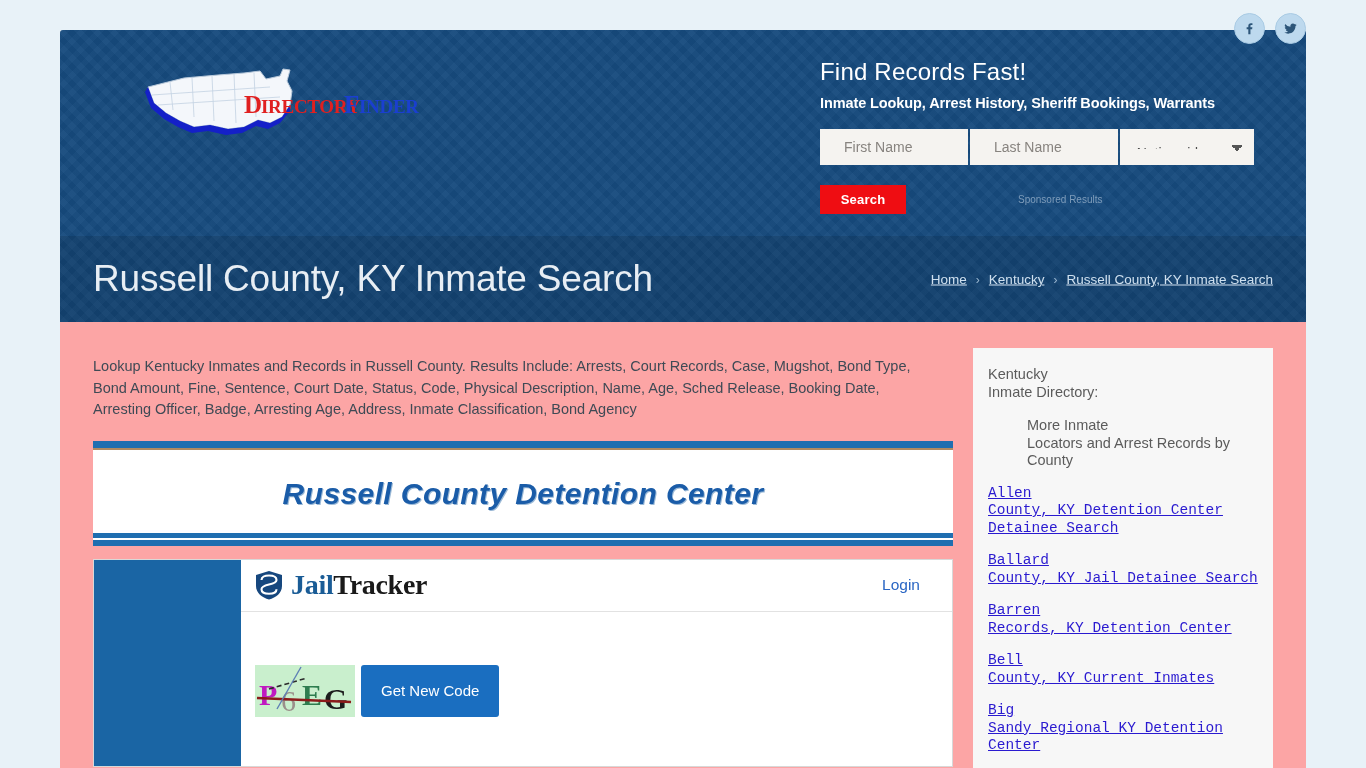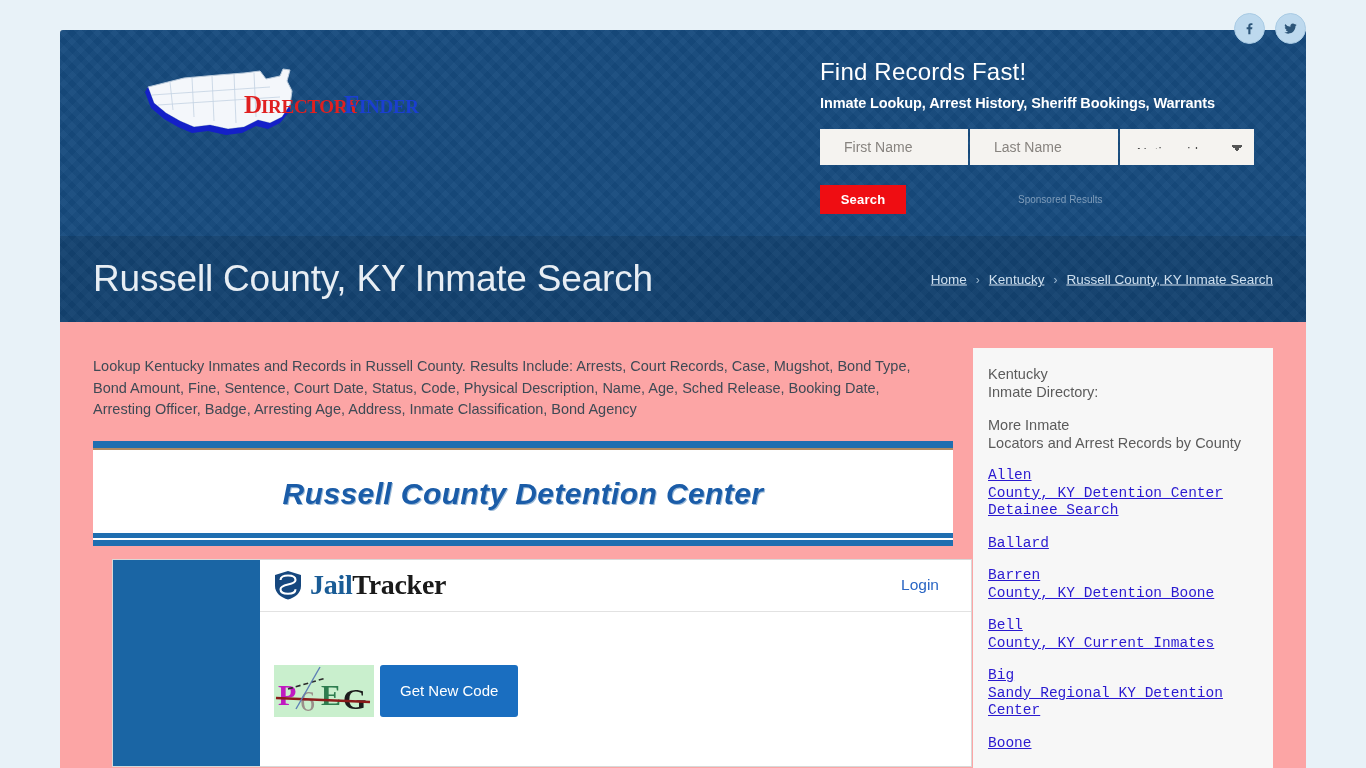--- a/index.html
+++ b/index.html
@@ -120,21 +120,21 @@
     text-shadow: 1px 1px 0 #9bb9d6;
   }
   .stripe-b1 { height: 5px; background: #1f6eb0; }
   .stripe-gap { height: 2px; background: #ffffff; }
   .stripe-b2 { height: 6px; background: #1f6eb0; }
 
   
   .jt-panel {
     margin-top: 13px; width: 860px; height: 208px;
     display: flex; background: #fff;
-    border: 1px solid #d8d8d8; overflow: hidden; margin-left: 19px;
+    border: 1px solid #d8d8d8; overflow: hidden;
   }
   .jt-side { width: 147px; background: #1a65a4; flex: 0 0 147px; }
   .jt-main { flex: 1; position: relative; background: #fff; }
   .jt-head {
     height: 52px; border-bottom: 1px solid #e2e2e2;
     display: flex; align-items: center; justify-content: space-between;
     padding: 0 32px 0 14px;
   }
   .jt-logo { display: flex; align-items: center; gap: 8px; }
   .jt-shield { width: 28px; height: 30px; }
@@ -155,21 +155,21 @@
     font-family: "Liberation Sans", sans-serif; cursor: pointer; border-radius: 3px;
   }
 
   
   .sidebar {
     position: absolute; left: 973px; top: 348px;
     width: 300px; height: 420px; background: #f7f7f7;
     padding: 18px 0 0 15px; overflow: hidden;
   }
   .sb-head { font-size: 14.5px; color: #5b5b5b; line-height: 17.5px; }
-  .sb-sub { font-size: 14.5px; color: #5b5b5b; line-height: 17.5px; margin-top: 16px; }
+  .sb-sub { font-size: 14.5px; color: #5b5b5b; line-height: 17.5px; margin-top: 16px; margin-left: 39px; }
   .sb-item { margin-top: 15px; line-height: 17.5px; font-family: Liberation Mono, monospace; }
   .sb-item a { color: #2a1ad0; text-decoration: underline; font-size: 14.5px; }
   .sb-item .l2 { display: block; }
 </style>
 </head>
 <body>
 
 <div class="page">
 
   <div class="social">
@@ -299,24 +299,24 @@
     </div>
     <div class="sb-sub">
       <div>More Inmate</div>
       <div>Locators and Arrest Records by County</div>
     </div>
 
     <div class="sb-item">
       <a><span>Allen</span><span class="l2">County, KY Detention Center Detainee Search</span></a>
     </div>
     <div class="sb-item">
-      <a><span>Ballard</span></a>
-    </div>
-    <div class="sb-item">
-      <a><span>Barren</span><span class="l2">County, KY Detention Boone</span></a>
+      <a><span>Ballard</span><span class="l2">County, KY Jail Detainee Search</span></a>
+    </div>
+    <div class="sb-item">
+      <a><span>Barren</span><span class="l2">Records, KY Detention Center</span></a>
     </div>
     <div class="sb-item">
       <a><span>Bell</span><span class="l2">County, KY Current Inmates</span></a>
     </div>
     <div class="sb-item">
       <a><span>Big</span><span class="l2">Sandy Regional KY Detention Center</span></a>
     </div>
     <div class="sb-item">
       <a><span>Boone</span></a>
     </div>

